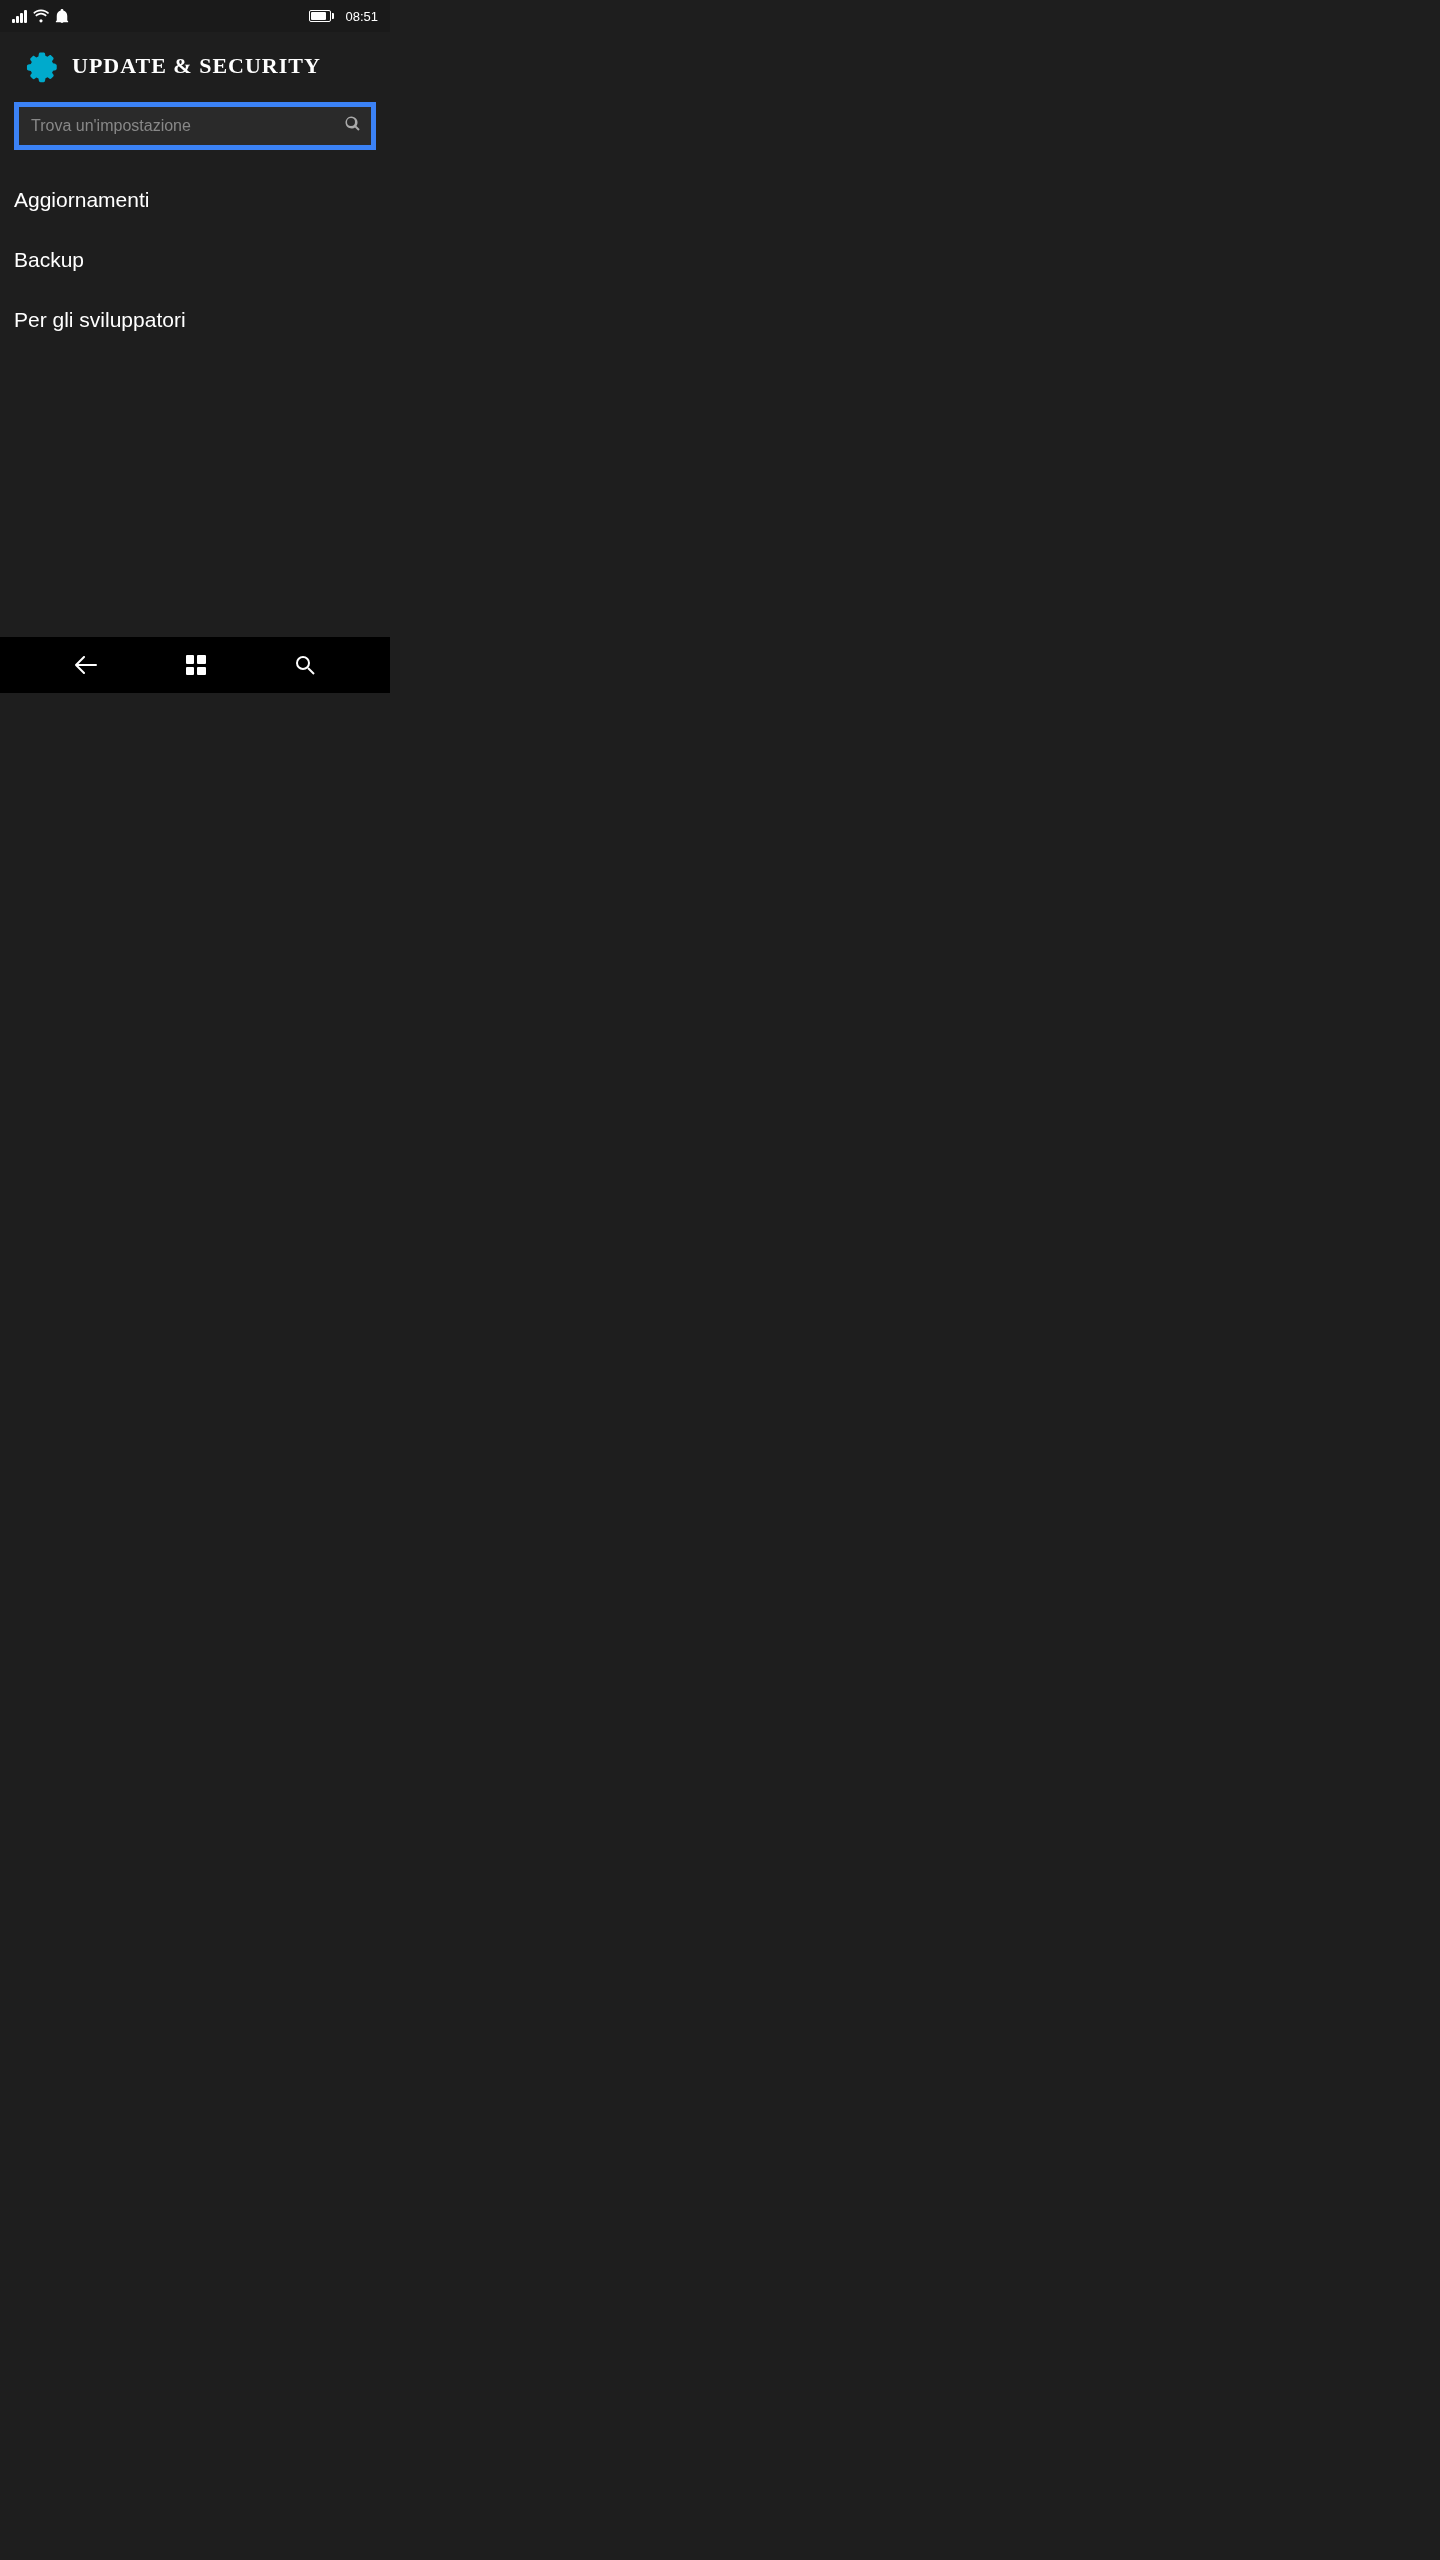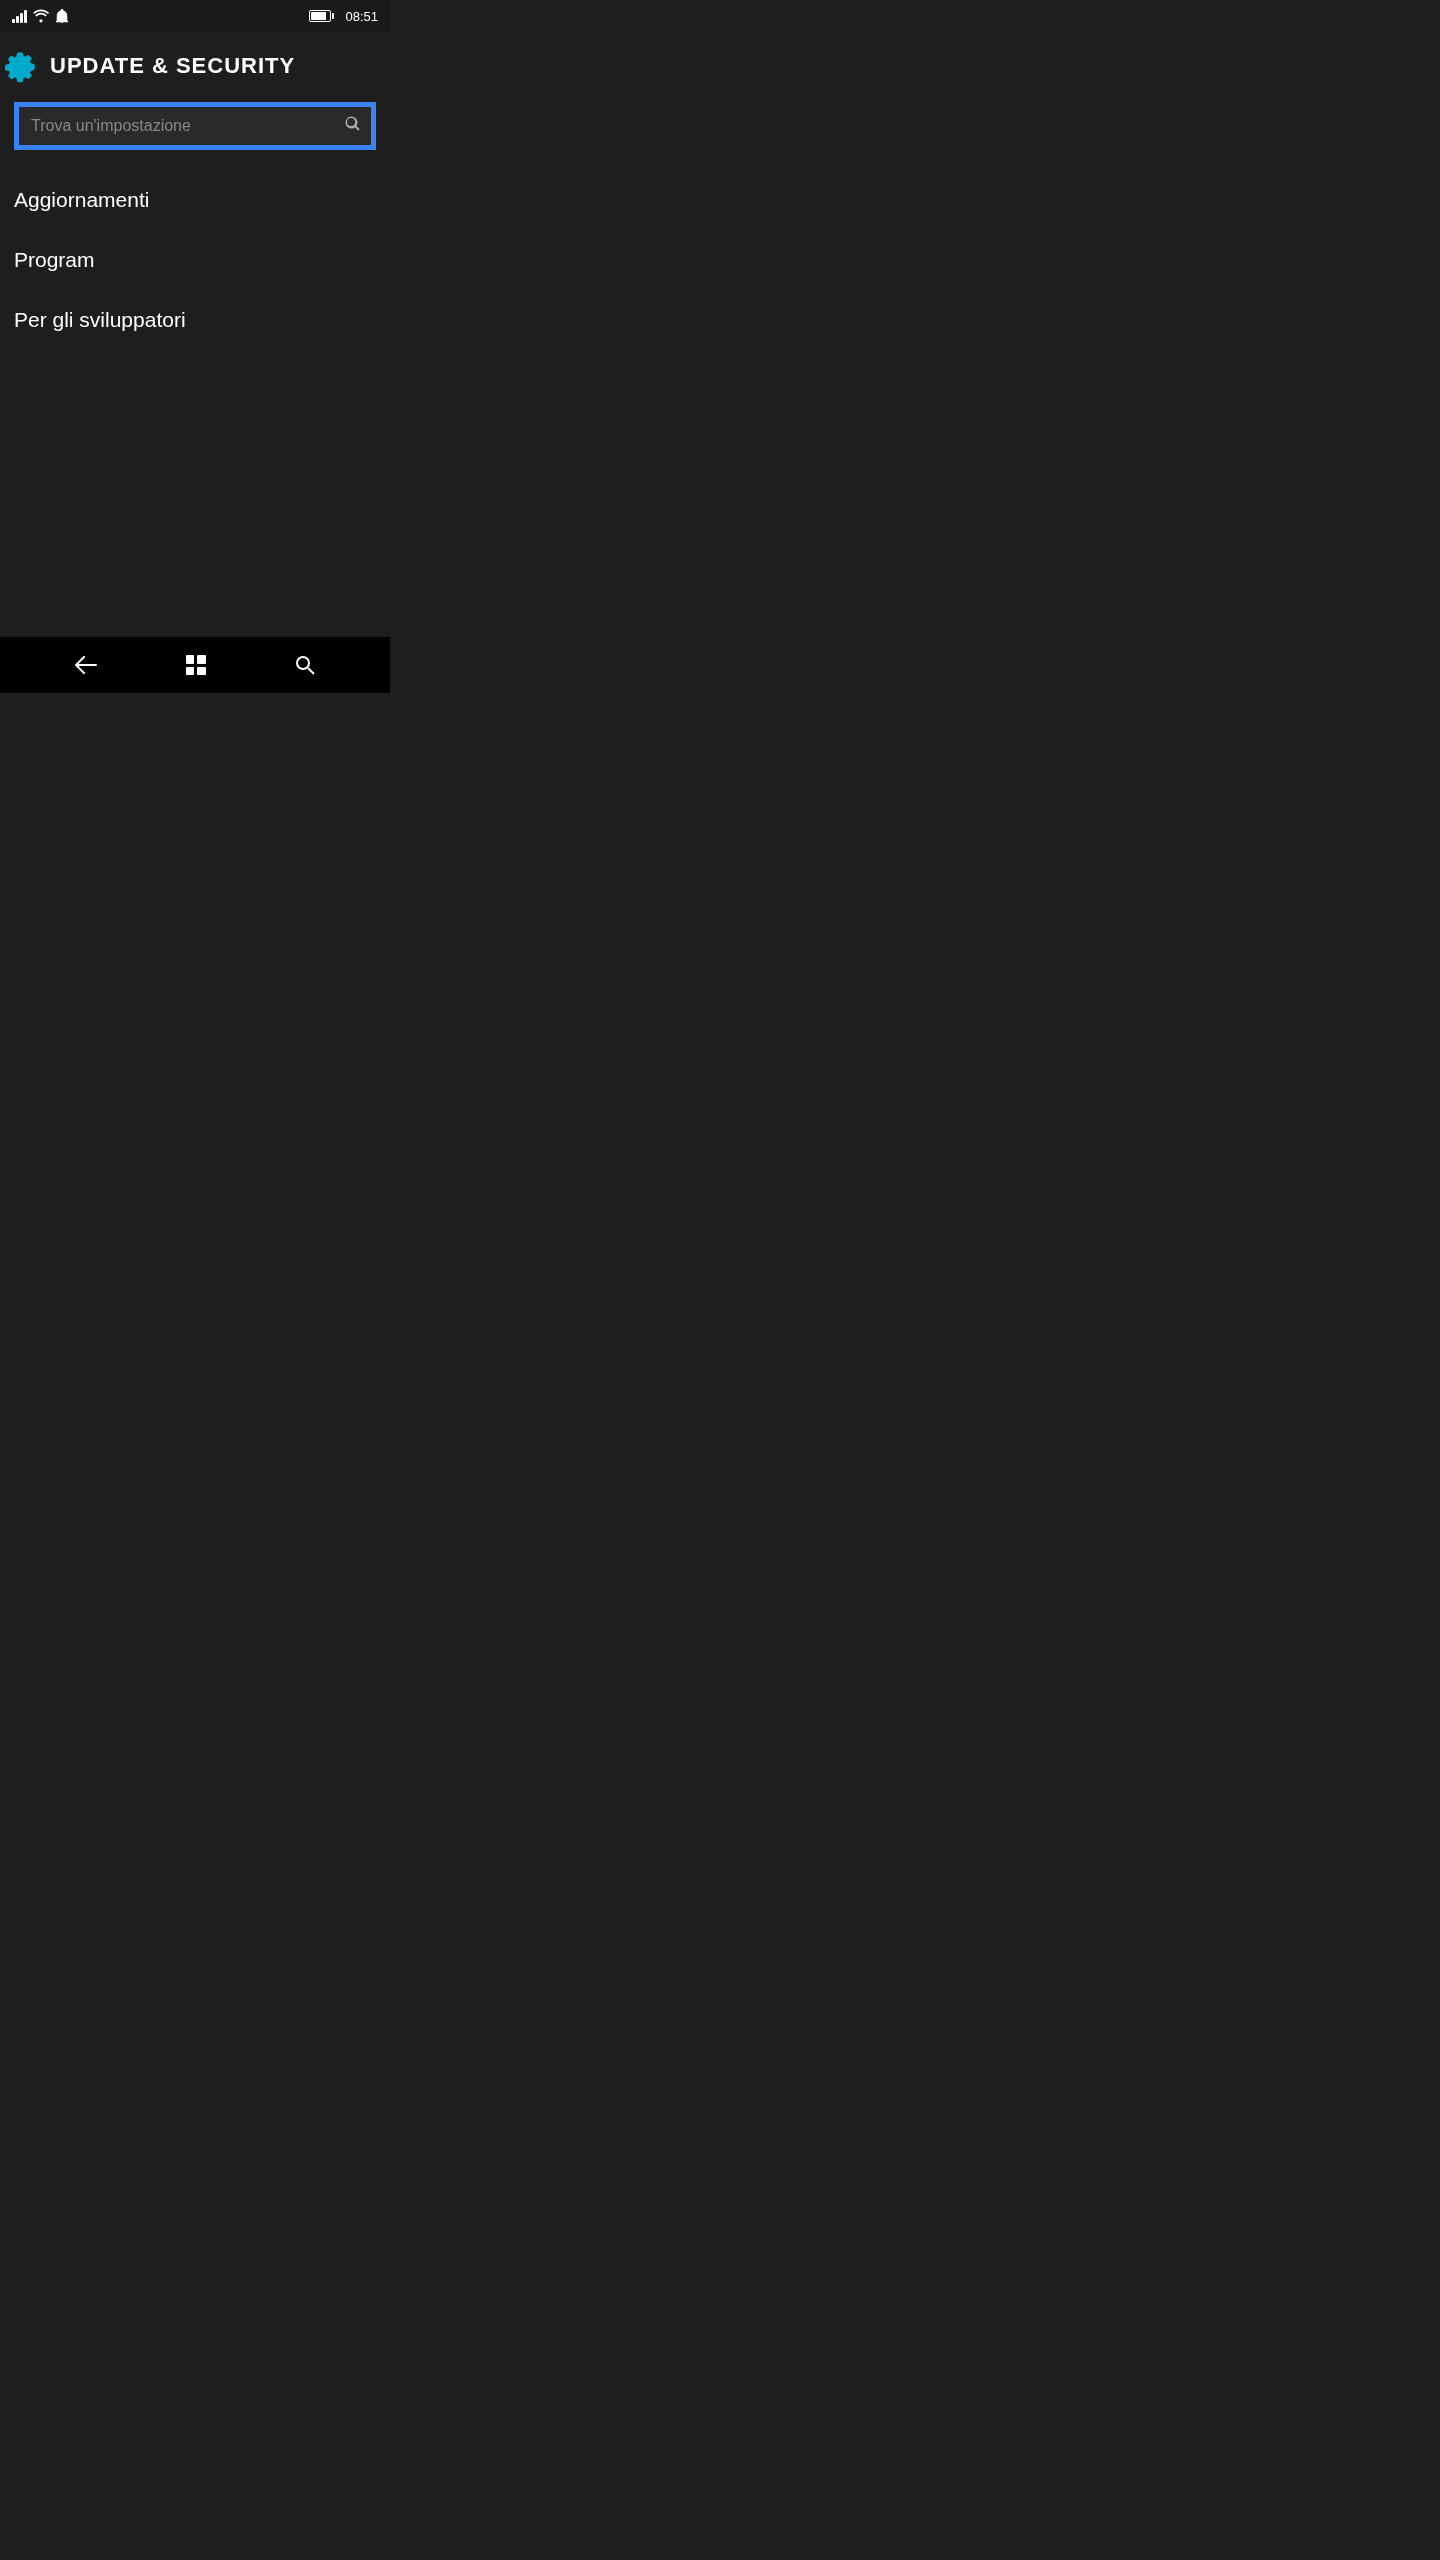--- a/index.html
+++ b/index.html
@@ -98,22 +98,23 @@
     .status-time {
       font-size: 13px;
       font-weight: 400;
       color: #ffffff;
     }
 
     
     .header {
       display: flex;
       align-items: center;
-      padding: 16px 14px 14px 0;
+      padding: 16px 14px 14px 22px;
       gap: 14px;
+      font-family: Liberation Serif, serif;
     }
 
     .gear-svg {
       width: 36px;
       height: 36px;
     }
 
     .page-title {
       font-size: 22px;
       font-weight: 700;
@@ -261,21 +262,21 @@
       <path d="M11.4 10l3.3 3.3-1.4 1.4L10 11.4A6 6 0 1 1 11.4 10zM6 10A4 4 0 1 0 6 2a4 4 0 0 0 0 8z"></path>
     </svg>
   </button>
 </div>
 
 <div class="menu-list">
   <a class="menu-item" href="#">
     <span>Aggiornamenti</span>
   </a>
   <a class="menu-item" href="#">
-    <span>Program</span>
+    <span>Backup</span>
   </a>
   <a class="menu-item" href="#">
     <span>Per gli sviluppatori</span>
   </a>
 </div>
 
 <div class="bottom-nav">
   <button class="nav-btn">
     <svg width="22" height="18" viewBox="0 0 22 18" fill="white">
       <path d="M9 1L1 9l8 8M1 9h20" stroke="white" stroke-width="2" fill="none" stroke-linecap="round" stroke-linejoin="round"></path>

